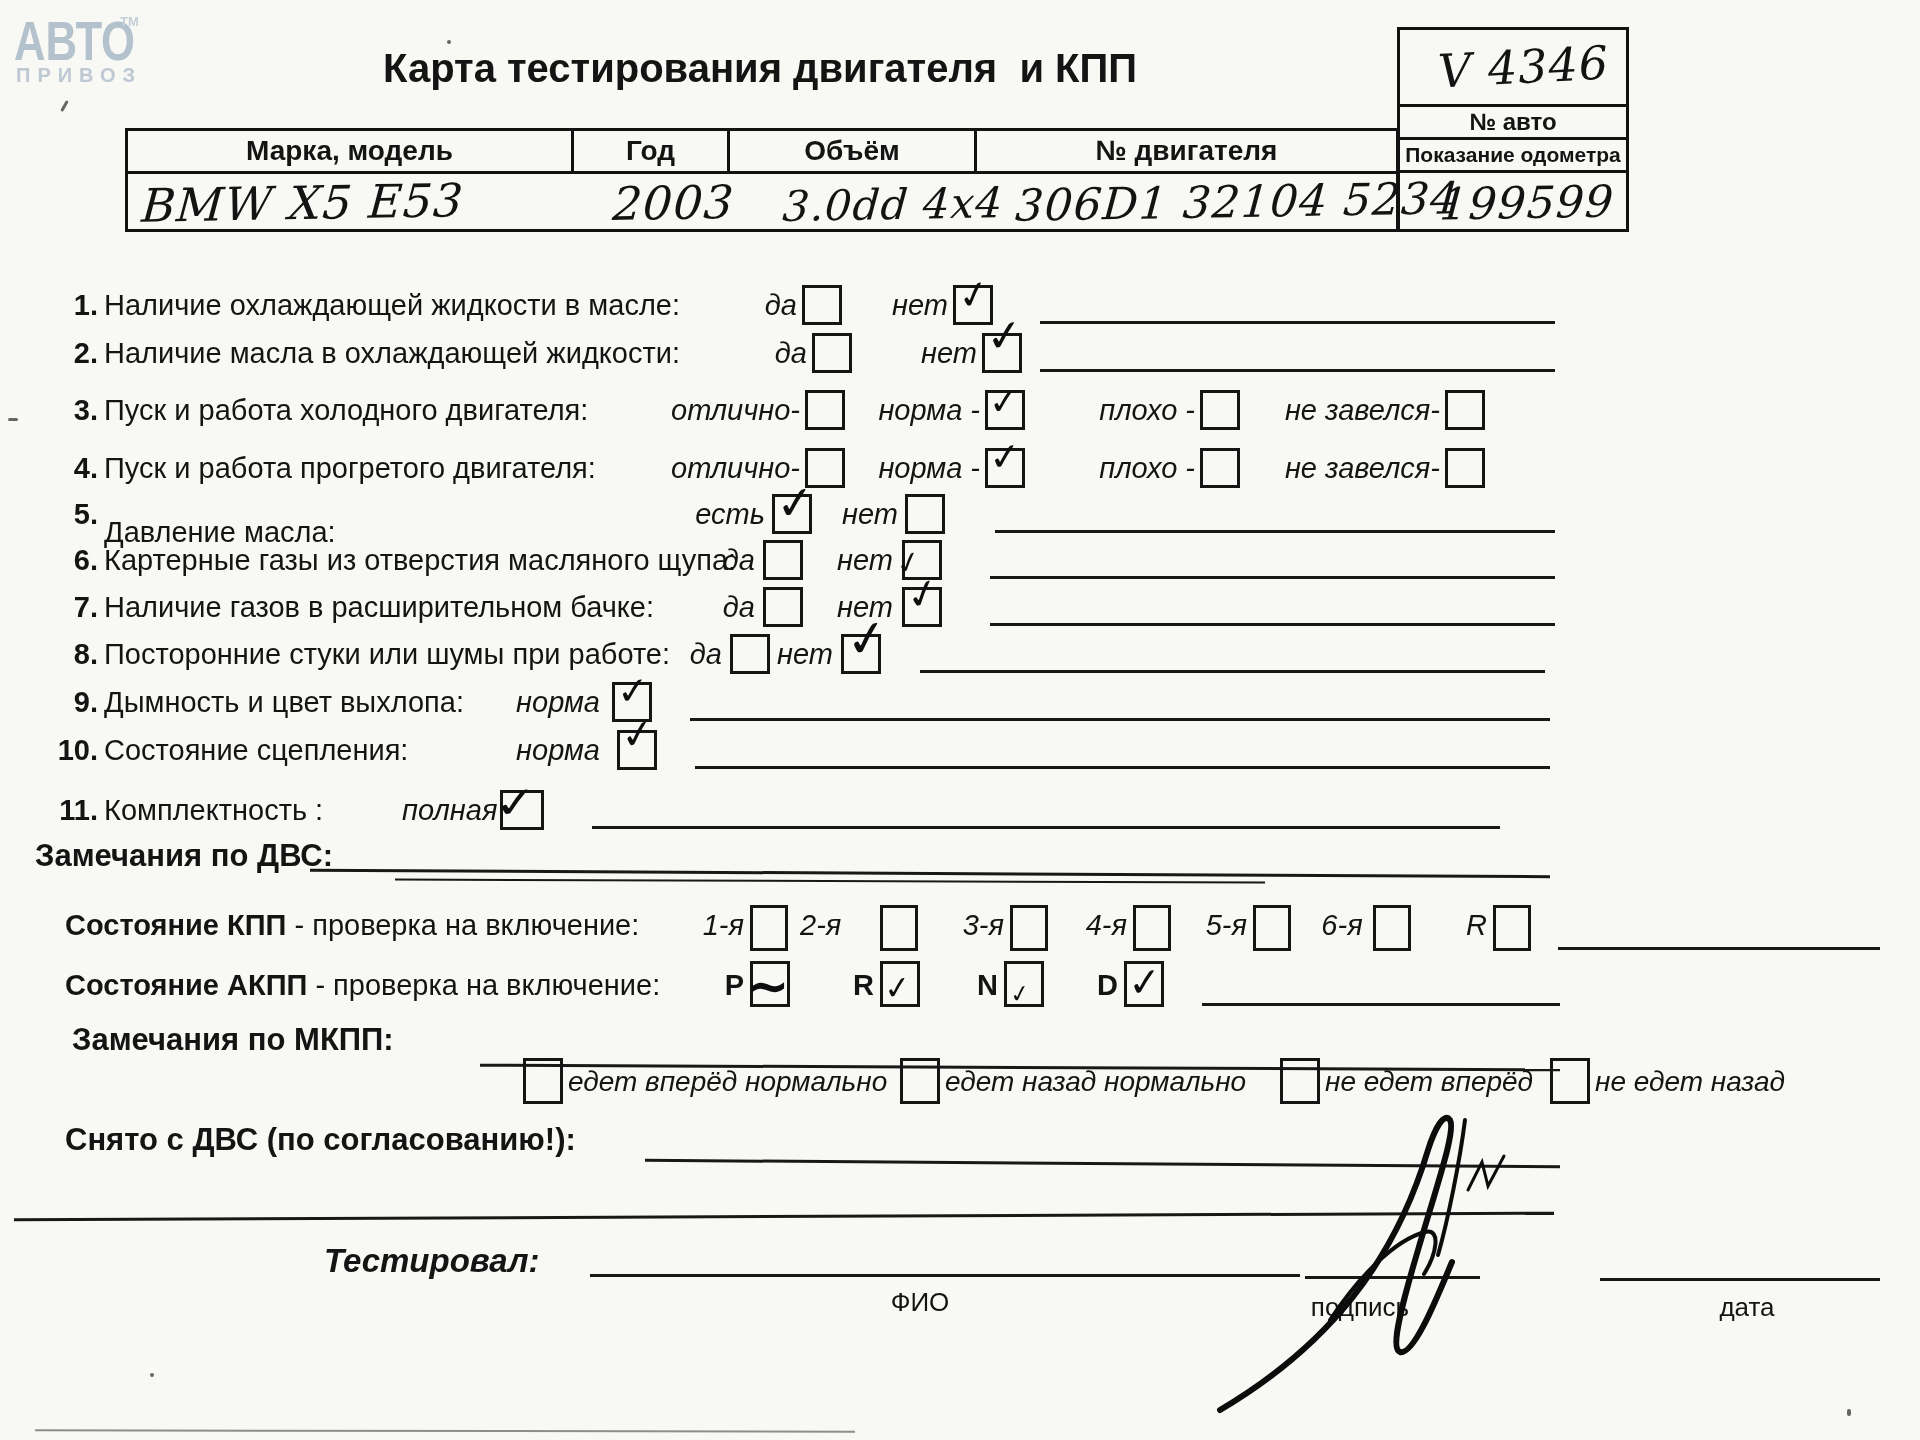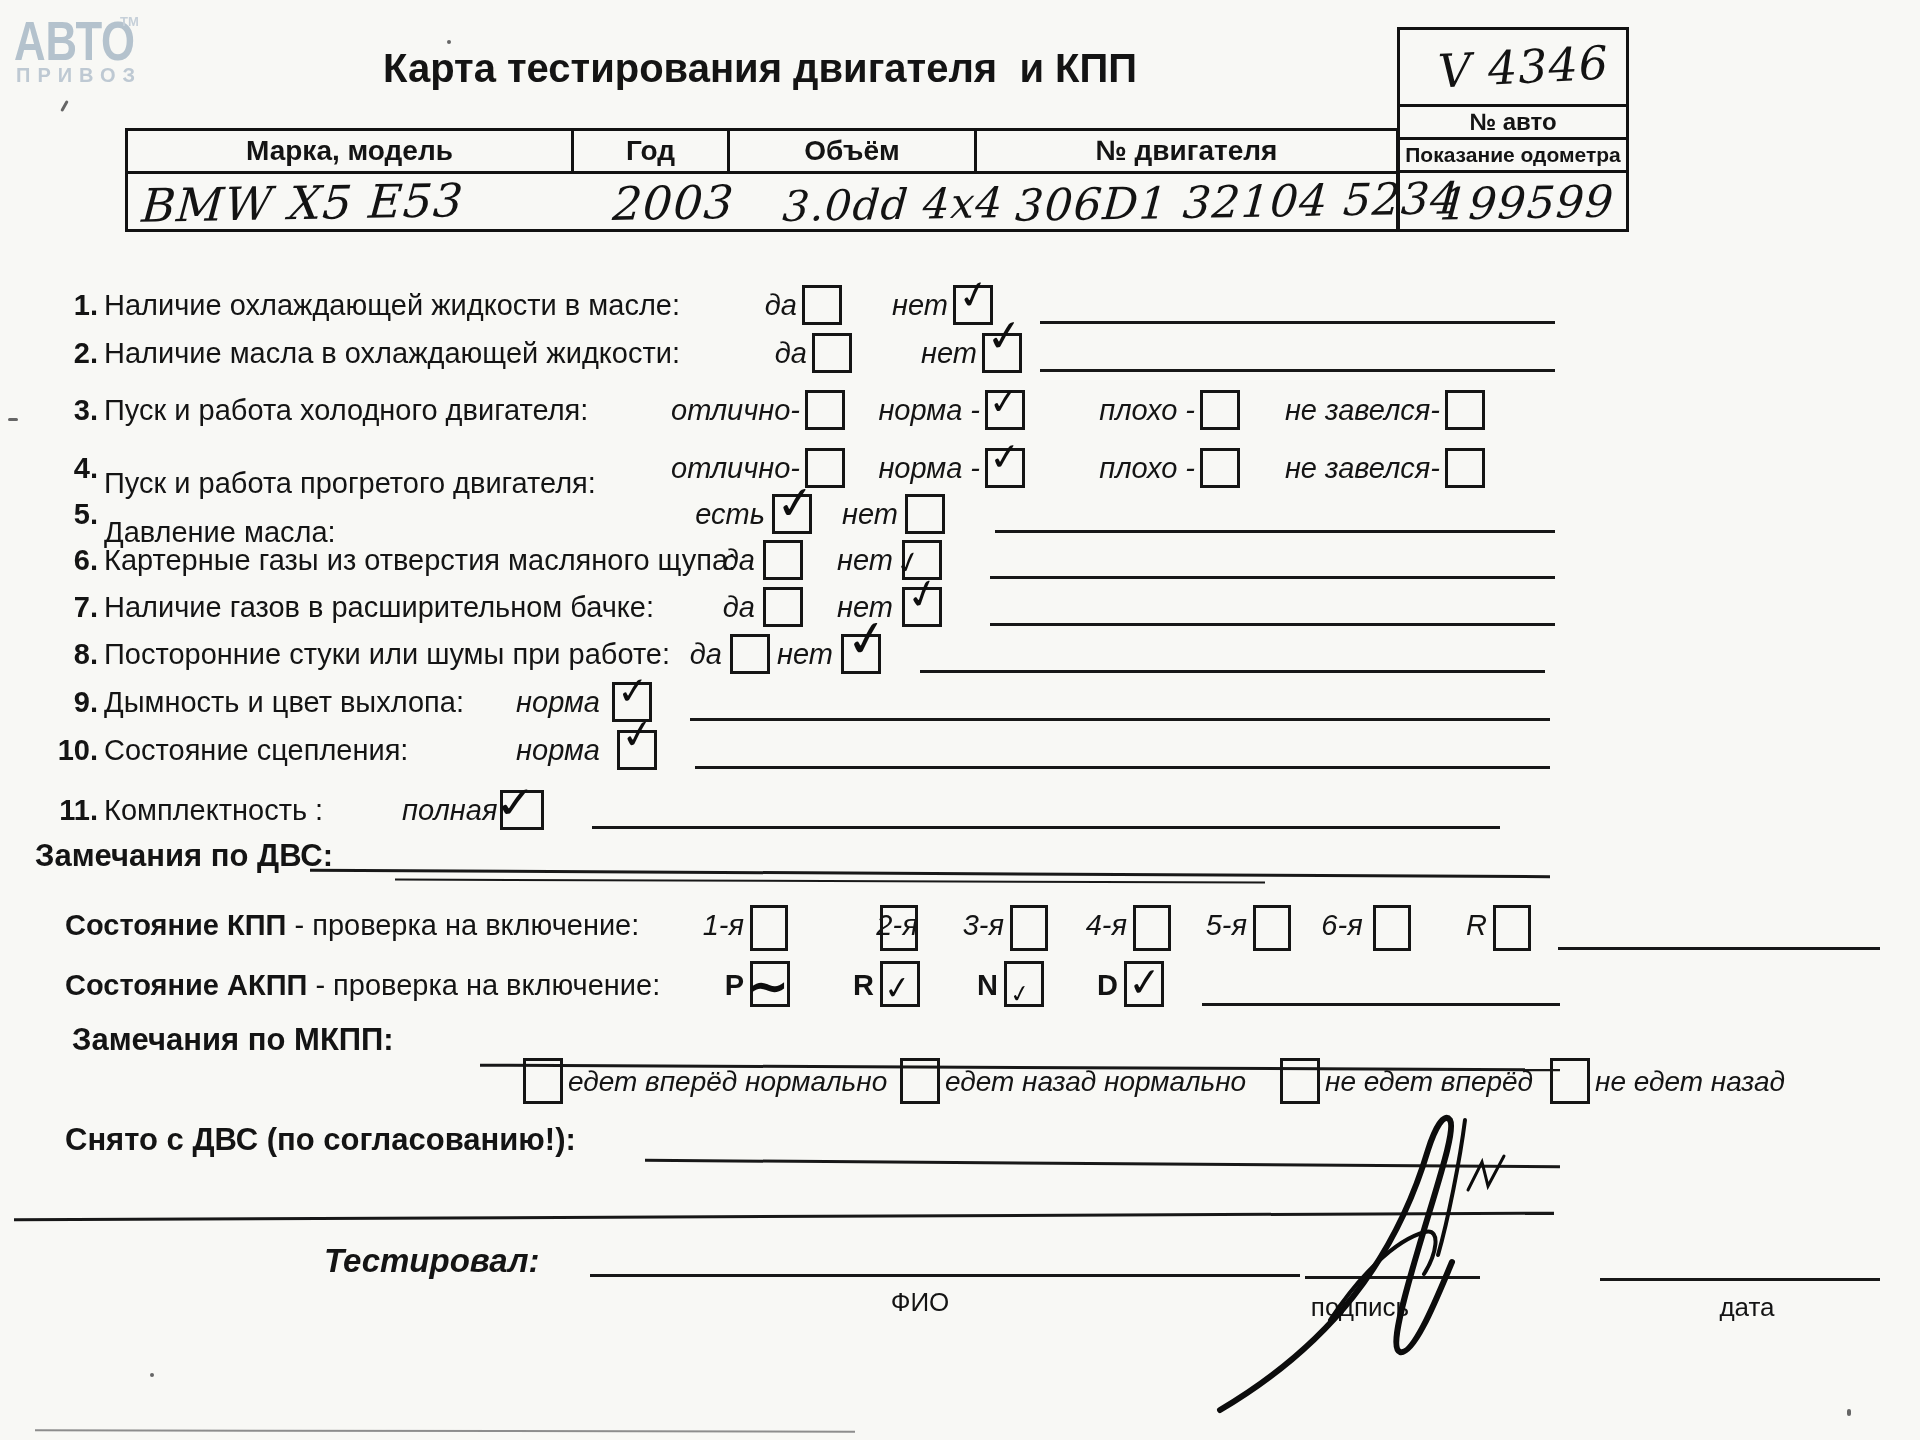--- a/index.html
+++ b/index.html
@@ -96,21 +96,21 @@
     <span class="cb" style="left:805px;top:390px;"></span>
     <span class="abs lbl it" style="left:870px;top:393px;width:110px;text-align:right;">норма -</span>
     <span class="cb" style="left:985px;top:390px;"></span>
     <span class="mk" style="left:989px;top:384px;font-size:36px;transform:rotate(-4deg);">✓</span>
     <span class="abs lbl it" style="left:1085px;top:393px;width:110px;text-align:right;">плохо -</span>
     <span class="cb" style="left:1200px;top:390px;"></span>
     <span class="abs lbl it" style="left:1280px;top:393px;width:160px;text-align:right;">не завелся-</span>
     <span class="cb" style="left:1445px;top:390px;"></span>
 
     <span class="abs lbl b" style="left:62px;top:451px;width:36px;text-align:right;">4.</span>
-    <span class="abs lbl" style="left:104px;top:451px;margin-top:15px;">Пуск и работа прогретого двигателя:</span>
+    <span class="abs lbl" style="left:104px;top:451px;">Пуск и работа прогретого двигателя:</span>
     <span class="abs lbl it" style="left:650px;top:451px;width:150px;text-align:right;">отлично-</span>
     <span class="cb" style="left:805px;top:448px;"></span>
     <span class="abs lbl it" style="left:870px;top:451px;width:110px;text-align:right;">норма -</span>
     <span class="cb" style="left:985px;top:448px;"></span>
     <span class="mk" style="left:989px;top:438px;font-size:38px;transform:rotate(-5deg);">✓</span>
     <span class="abs lbl it" style="left:1085px;top:451px;width:110px;text-align:right;">плохо -</span>
     <span class="cb" style="left:1200px;top:448px;"></span>
     <span class="abs lbl it" style="left:1280px;top:451px;width:160px;text-align:right;">не завелся-</span>
     <span class="cb" style="left:1445px;top:448px;"></span>
 
@@ -172,21 +172,21 @@
     <span class="line" style="left:592px;top:826px;width:908px;"></span>
   </div>
 
   <div class="abs sect" style="left:35px;top:838px;">Замечания по ДВС:</div>
   <span class="line" style="left:310px;top:872px;width:1240px;transform:rotate(0.3deg);"></span>
   <span class="line" style="left:395px;top:880px;width:870px;border-top-width:2px;transform:rotate(0.2deg);"></span>
 
   <div class="abs lbl" style="left:65px;top:908px;"><b>Состояние КПП</b><span> - проверка на включение:</span></div>
   <span class="abs lbl it" style="left:694px;top:908px;width:50px;text-align:right;">1-я</span>
   <span class="cb" style="left:750px;top:905px;width:32px;height:40px;"></span>
-  <span class="abs lbl it" style="left:872px;top:908px;width:50px;text-align:center;">2-я</span>
+  <span class="abs lbl it" style="left:800px;top:908px;width:50px;text-align:left;">2-я</span>
   <span class="cb" style="left:880px;top:905px;width:32px;height:40px;"></span>
   <span class="abs lbl it" style="left:954px;top:908px;width:50px;text-align:right;">3-я</span>
   <span class="cb" style="left:1010px;top:905px;width:32px;height:40px;"></span>
   <span class="abs lbl it" style="left:1077px;top:908px;width:50px;text-align:right;">4-я</span>
   <span class="cb" style="left:1133px;top:905px;width:32px;height:40px;"></span>
   <span class="abs lbl it" style="left:1197px;top:908px;width:50px;text-align:right;">5-я</span>
   <span class="cb" style="left:1253px;top:905px;width:32px;height:40px;"></span>
   <span class="abs lbl it" style="left:1317px;top:908px;width:50px;text-align:center;">6-я</span>
   <span class="cb" style="left:1373px;top:905px;width:32px;height:40px;"></span>
   <span class="abs lbl it" style="left:1437px;top:908px;width:50px;text-align:right;">R</span>

